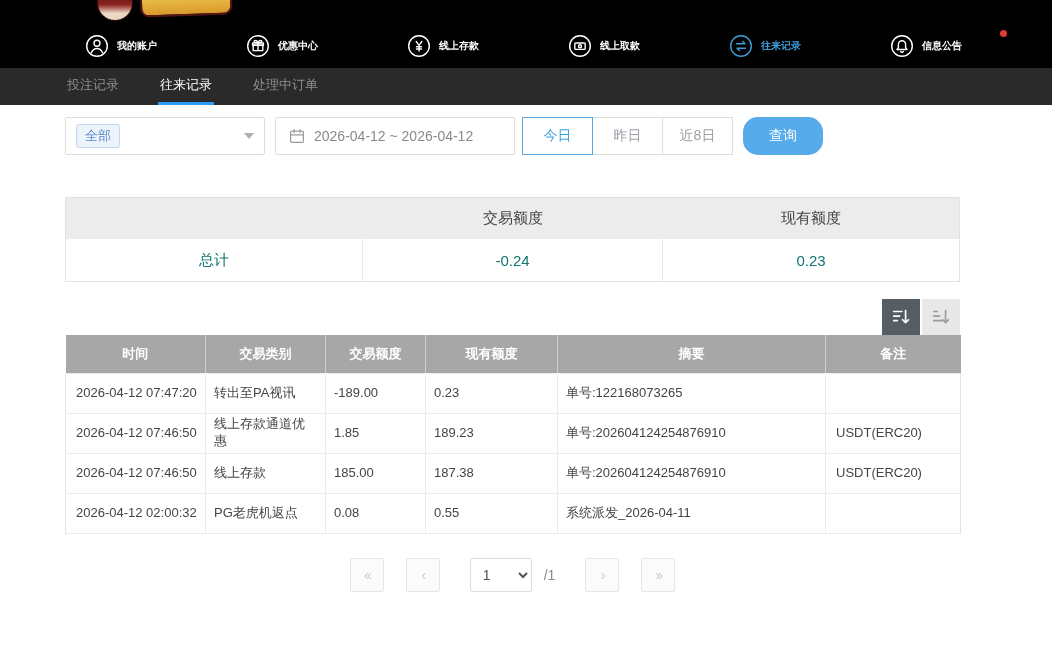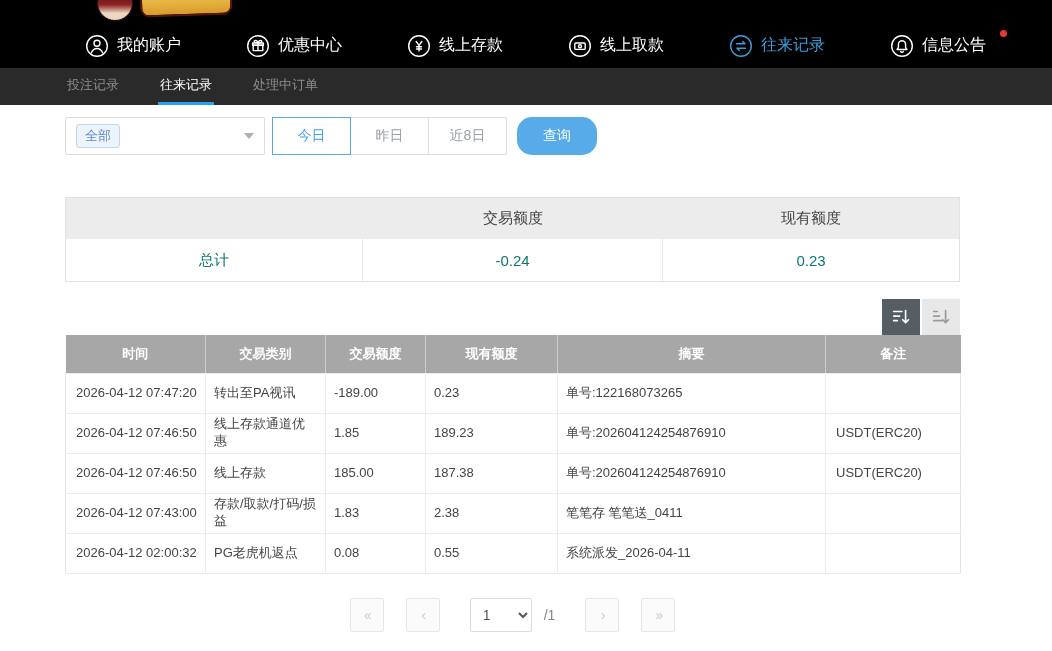--- a/index.html
+++ b/index.html
@@ -8,21 +8,21 @@
 
   
   .top-header { position:relative; width:100%; height:68px; background:#000; }
   .logo-strip { position:absolute; top:0; left:0; width:100%; height:23px; overflow:hidden; }
   .logo-mascot { position:absolute; left:97px; top:-15px; width:36px; height:36px; border-radius:50%;
     background:linear-gradient(#6e1b1b 35%, #8f2222 55%, #ead9c2 80%); border:1px solid #3a0d0d; }
   .logo-word { position:absolute; left:140px; top:-14px; width:92px; height:30px; border-radius:9px;
     background:linear-gradient(#f3cf5a,#d99b2b); border:2px solid #571616; transform:rotate(-2deg); }
   .nav-row { position:absolute; left:0; top:23px; height:45px; width:100%; display:flex; align-items:center; padding-left:85px; }
   .nav-item { display:flex; align-items:center; gap:8px; width:105px; margin-right:56px; cursor:pointer;
-    color:#fff; font-size:16px; font-weight:normal; position:relative; white-space:nowrap; }
+    color:#fff; font-size:10px; font-weight:bold; position:relative; white-space:nowrap; }
   .nav-item svg { width:24px; height:24px; stroke:#fff; fill:none; stroke-width:1.4; stroke-linecap:round; stroke-linejoin:round; flex:0 0 auto; }
   .nav-item.active { color:#3f9bd8; }
   .nav-item.active svg { stroke:#3f9bd8; }
   .nav-dot { position:absolute; right:-12px; top:-4px; width:7px; height:7px; border-radius:50%; background:#e53935; }
 
   
   .tab-bar { width:100%; height:37px; background:#2a2a2a; }
   .tab-bar-inner { margin-left:65px; width:895px; height:100%; display:flex; gap:37px; }
   .tab { height:100%; display:flex; align-items:center; font-size:13px; color:#8d8d8d; cursor:pointer;
     border-bottom:3px solid transparent; padding:0 2px; }
@@ -37,21 +37,21 @@
     align-items:center; padding:12px 10px; position:relative; cursor:pointer; background:#fff; }
   .type-chip { background:#edf3fa; border:1px solid #c3d7ec; color:#5b8bc9; font-size:13px;
     padding:2px 8px; border-radius:3px; }
   .select-caret { position:absolute; right:10px; width:0; height:0; border-left:5px solid transparent;
     border-right:5px solid transparent; border-top:6px solid #b0b0b0; }
   .date-box { width:240px; height:38px; border:1px solid #ddd; border-radius:2px; margin-left:10px;
     display:flex; align-items:center; gap:8px; padding:0 12px; cursor:pointer; background:#fff; }
   .date-box svg { width:18px; height:18px; stroke:#9a9a9a; fill:none; stroke-width:1.6; stroke-linecap:round; }
   .date-text { color:#8a8a8a; font-size:14px; }
   .quick-group { display:flex; margin-left:8px; }
-  .quick-btn { width:79px; height:38px; background:#fff; border:1px solid #ddd; margin-left:-1px;
+  .quick-btn { width:71px; height:38px; background:#fff; border:1px solid #ddd; margin-left:-1px;
     font-size:14px; color:#9aa0a6; display:flex; align-items:center; justify-content:center; cursor:pointer; }
   .quick-btn.active { color:#3e9fe0; border:1px solid #59a8e0; z-index:1; }
   .query-btn { width:80px; height:38px; margin-left:10px; background:#56abe8; color:#fff; border:none;
     border-radius:15px; font-size:14px; cursor:pointer; font-family:inherit; }
 
   
   .summary { margin-top:42px; width:895px; border:1px solid #e2e2e2; }
   .summary-row { display:grid; grid-template-columns:297px 300px 296px; }
   .summary-head { background:#ececec; height:41px; }
   .summary-head .s-cell { color:#444; font-size:15px; }
@@ -157,20 +157,27 @@
   </div>
 </div>
 
 <div class="content">
 
   <div class="filter-row">
     <div class="type-select">
       <span class="type-chip">全部</span>
       <span class="select-caret"></span>
     </div>
+    <div class="date-box">
+      <svg viewBox="0 0 24 24">
+          <rect x="3.5" y="5.5" width="17" height="15" rx="1.5"></rect>
+          <path d="M8 3.5v4M16 3.5v4M3.5 10.5h17"></path>
+        </svg>
+      <span class="date-text">2026-04-12 ~ 2026-04-12</span>
+    </div>
     <div class="quick-group">
       <div class="quick-btn active">今日</div>
       <div class="quick-btn">昨日</div>
       <div class="quick-btn">近8日</div>
     </div>
     <button class="query-btn">查询</button>
   </div>
 
   <div class="summary">
     <div class="summary-row summary-head">
@@ -238,28 +245,20 @@
       </tr>
       <tr>
         <td class="al">2026-04-12 07:46:50</td>
         <td class="al">线上存款</td>
         <td class="ar">185.00</td>
         <td class="ar">187.38</td>
         <td class="al">单号:202604124254876910</td>
         <td class="al">USDT(ERC20)</td>
       </tr>
       <tr>
-        <td class="al">2026-04-12 07:43:00</td>
-        <td class="al">存款/取款/打码/损益</td>
-        <td class="ar">1.83</td>
-        <td class="ar">2.38</td>
-        <td class="al">笔笔存 笔笔送_0411</td>
-        <td class="al"></td>
-      </tr>
-      <tr>
         <td class="al">2026-04-12 02:00:32</td>
         <td class="al">PG老虎机返点</td>
         <td class="ar">0.08</td>
         <td class="ar">0.55</td>
         <td class="al">系统派发_2026-04-11</td>
         <td class="al"></td>
       </tr>
     </tbody>
   </table>
 

